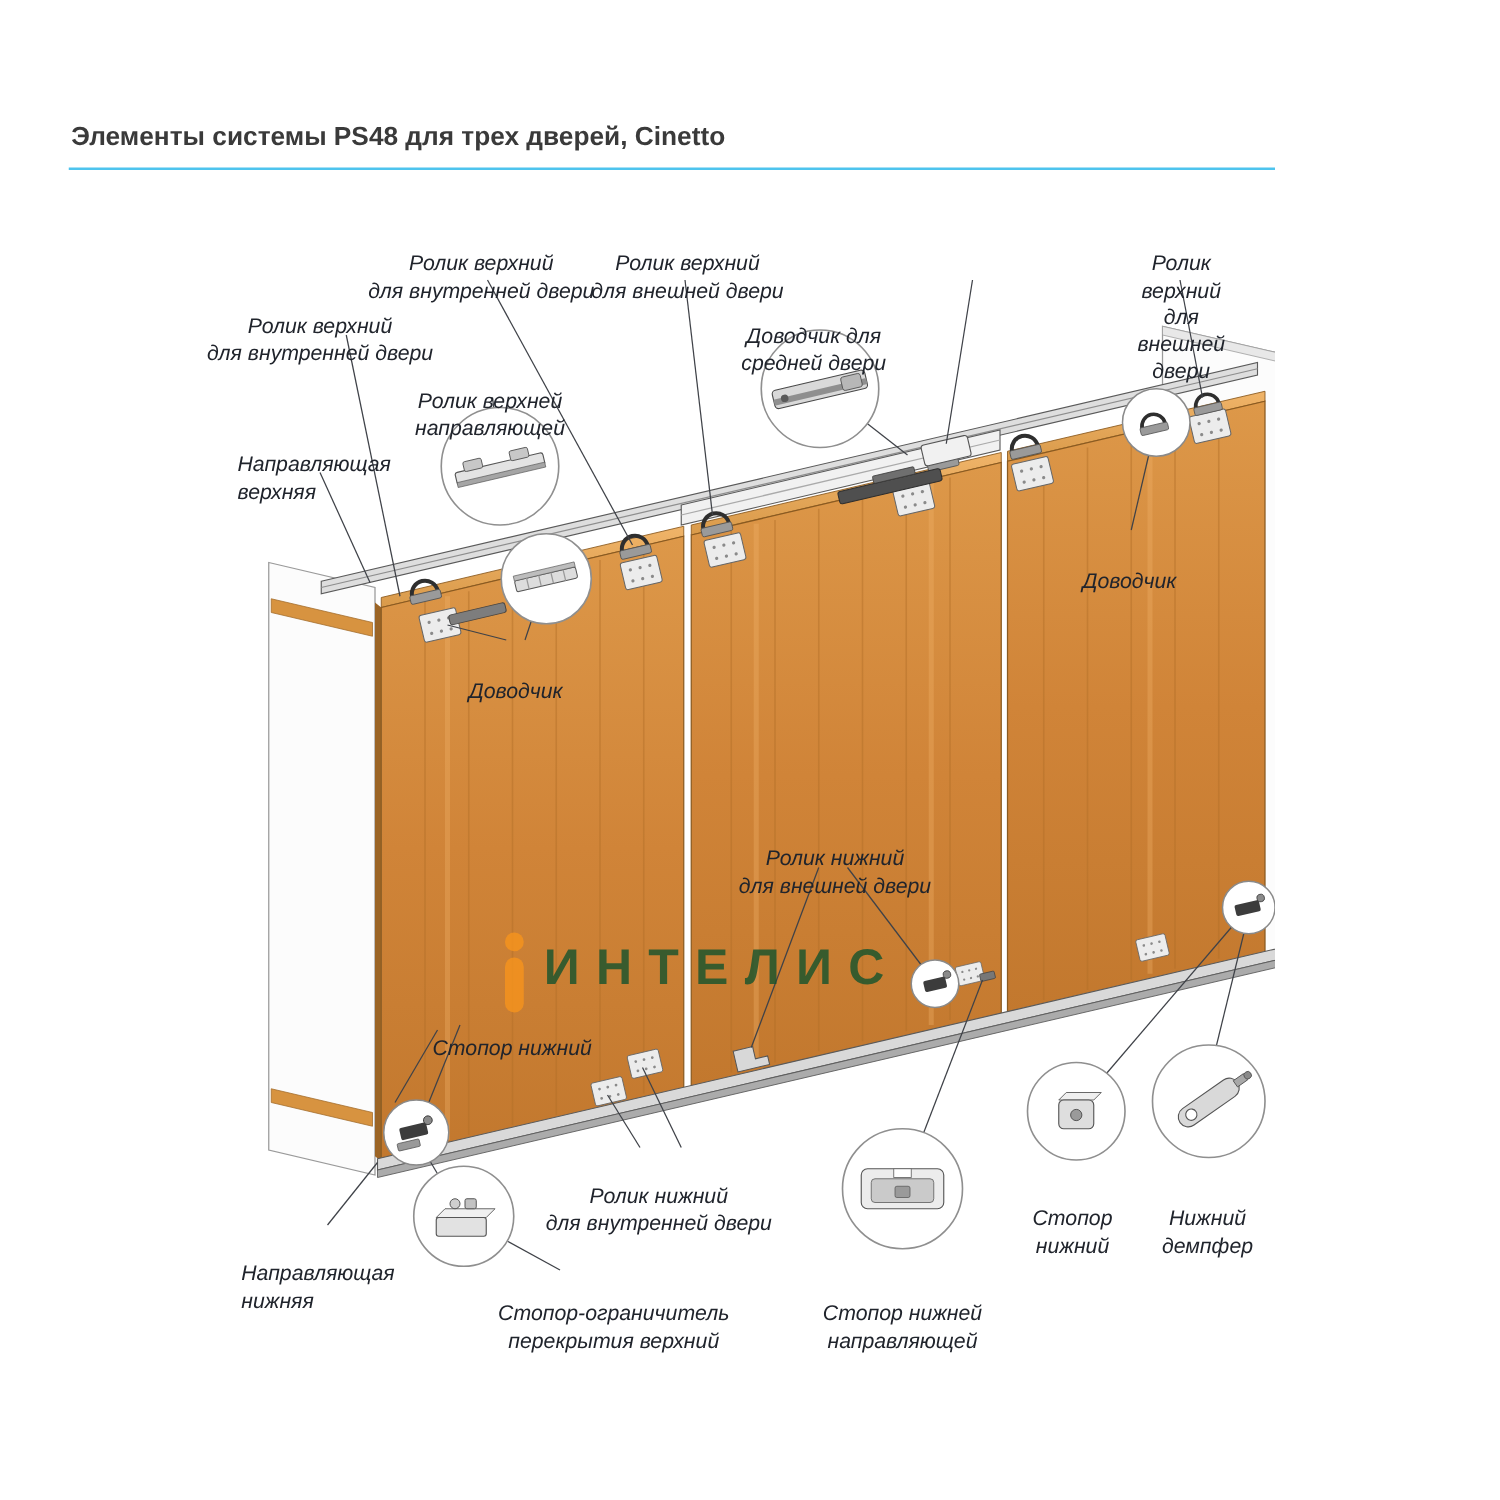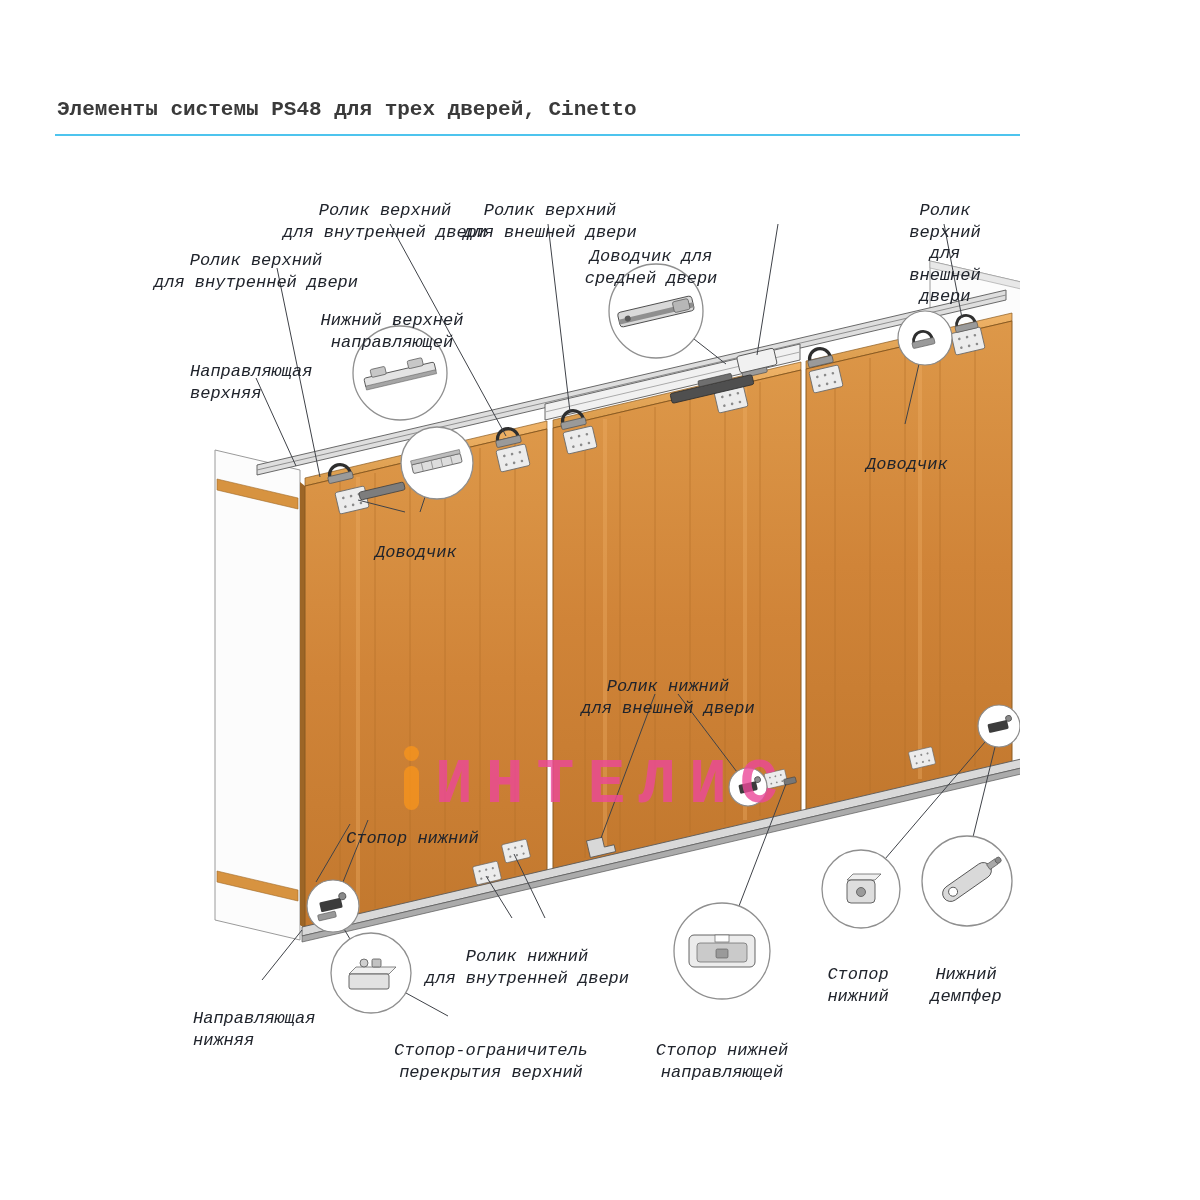--- a/index.html
+++ b/index.html
@@ -1,27 +1,27 @@
 <!DOCTYPE html>
 <html><head>
 <meta charset="utf-8">
 <style>
   * { margin:0; padding:0; box-sizing:border-box; }
   html,body { width:1200px; height:1200px; background:#ffffff; font-family:"Liberation Sans", sans-serif; }
-  .page { position:relative; width:1020px; height:1200px; overflow:hidden; background:#fff;font-family:Liberation Mono, monospace; }
+  .page { position:relative; width:1020px; height:1200px; overflow:hidden; background:#fff; }
   .title { position:absolute; left:57px; top:98px; font-size:21px; font-weight:bold; color:#3a3a3a; z-index:40; }
   .rule { position:absolute; left:55px; top:134px; width:1090px; height:2px; background:#4ec4ee; z-index:40; }
   svg.diagram { position:absolute; left:0; top:0; z-index:5; }
   .label { position:absolute; z-index:30; font-style:italic; font-size:17px; line-height:1.27; color:#20242c; white-space:pre-line;margin-top:28px; }
   .label.center { transform:translateX(-50%); text-align:center; }
   .watermark { position:absolute; left:404px; top:746px; z-index:20; display:flex; align-items:flex-start; gap:16px; opacity:.8; }
   .wm-i { display:flex; flex-direction:column; align-items:center; gap:5px; }
   .wm-i-dot { width:15px; height:15px; border-radius:50%; background:#f7941d; }
   .wm-i-bar { width:15px; height:44px; border-radius:8px; background:#f7941d; }
-  .wm-text { font-size:63px; font-weight:bold; color:#ec4899; letter-spacing:13px; line-height:1; margin-top:8px; }
+  .wm-text { font-size:40px; font-weight:bold; color:#14532d; letter-spacing:13px; line-height:1; margin-top:8px; }
 </style>
 </head>
 <body>
 
 <div class="page">
 
   <div class="title">Элементы системы PS48 для трех дверей, Cinetto</div>
   <div class="rule"></div>
 
   <svg class="diagram" width="1200" height="1200" viewBox="0 0 1200 1200">
@@ -279,23 +279,23 @@
   </div>
 
   <div class="label center" style="left:385px; top:172px;">Ролик верхний
 для внутренней двери</div>
   <div class="label center" style="left:550px; top:172px;">Ролик верхний
 для внешней двери</div>
   <div class="label center" style="left:945px; top:172px;">Ролик верхний
 для внешней двери</div>
   <div class="label center" style="left:256px; top:222px;">Ролик верхний
 для внутренней двери</div>
-  <div class="label center" style="left:651px; top:218px;">Доводчик для
+  <div class="label center" style="left:651px; top:230px;">Доводчик для
 средней двери</div>
-  <div class="label center" style="left:392px; top:282px;">Нижний верхней
+  <div class="label center" style="left:392px; top:282px;">Ролик верхней
 направляющей</div>
   <div class="label" style="left:190px; top:333px;">Направляющая
 верхняя</div>
   <div class="label" style="left:375px; top:514px;">Доводчик</div>
   <div class="label" style="left:866px; top:426px;">Доводчик</div>
   <div class="label center" style="left:668px; top:648px;">Ролик нижний
 для внешней двери</div>
   <div class="label" style="left:346px; top:800px;">Стопор нижний</div>
   <div class="label center" style="left:527px; top:918px;">Ролик нижний
 для внутренней двери</div>

